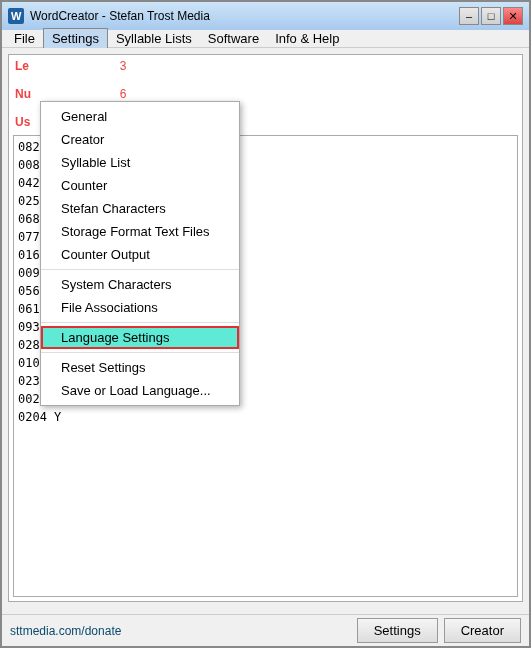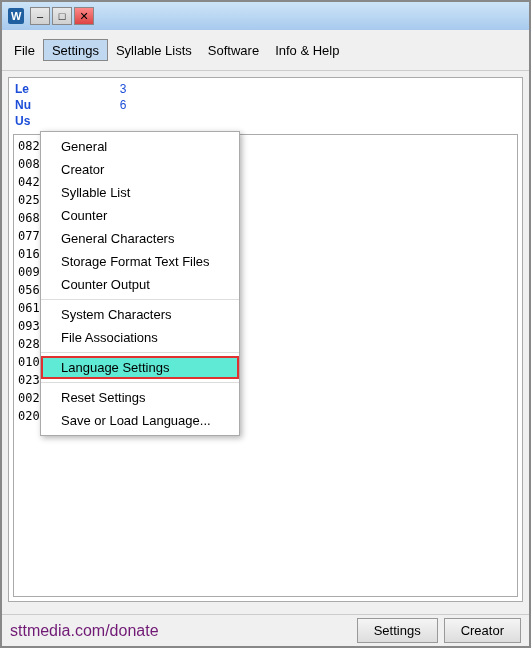--- a/index.html
+++ b/index.html
@@ -63,21 +63,21 @@
       font-size: 11px;
     }
 
     .tb-btn.close-btn {
       background: linear-gradient(to bottom, #f88, #d44);
     }
 
     
     .menu-bar {
       background: #f0f0f0;
-      height: 41px;
+      height: 18px;
       display: flex;
       align-items: center;
       padding: 0 4px;
       border-bottom: 1px solid #ccc;
     }
 
     .menu-item {
       padding: 2px 8px;
       height: 22px;
       display: flex;
@@ -92,21 +92,21 @@
     }
 
     .menu-item.active {
       background: #c0d8f0;
       border: 1px solid #888;
     }
 
     
     .dropdown-overlay {
       position: absolute;
-      top: 60px;
+      top: 53px;
       left: 38px;
       z-index: 100;
     }
 
     .dropdown-menu {
       background: #fff;
       border: 1px solid #aaa;
       box-shadow: 2px 2px 6px rgba(0,0,0,0.3);
       min-width: 200px;
       padding: 3px 0;
@@ -183,63 +183,64 @@
       height: 32px;
       background: #f0f0f0;
       border-top: 1px solid #ccc;
       display: flex;
       align-items: center;
       padding: 0 8px;
       justify-content: space-between;
     }
 
     .status-text {
-      font-size: 16px;
-      color: #701a75;
+      font-size: 12px;
+      color: #0c4a6e;
     }
 
     .status-buttons {
       display: flex;
       gap: 6px;
     }
 
     .action-btn {
       padding: 4px 16px;
       background: linear-gradient(to bottom, #f5f5f5, #ddd);
       border: 1px solid #999;
       cursor: pointer;
       font-size: 13px;
     }
 
     .header-labels {
       padding: 4px 6px 2px 6px;
       font-size: 12px;
-      color: #1d4ed8;
+      color: #ef4444;
       display: grid;
       grid-template-columns: auto auto;
-      gap: 2px 12px;
+      gap: 14px 12px;
       max-width: 200px;
     }
 
     .header-label {
       font-weight: bold;
     }
   </style>
 </head>
 <body>
 
 <div class="window">
 
   <div class="title-bar">
     <div class="title-bar-icon">
       <svg width="16" height="16" viewBox="0 0 16 16">
         <rect width="16" height="16" rx="2" fill="#2060a0"></rect>
         <text x="3" y="12" font-size="11" fill="white" font-weight="bold">W</text>
       </svg>
     </div>
+    <span class="title-bar-text">WordCreator - Stefan Trost Media</span>
     <div class="title-bar-buttons">
       <div class="tb-btn">–</div>
       <div class="tb-btn">□</div>
       <div class="tb-btn close-btn">✕</div>
     </div>
   </div>
 
   <div class="menu-bar">
     <div class="menu-item">
       <span>File</span>
@@ -259,21 +260,21 @@
   </div>
 
   <div class="main-area">
 
     <div class="dropdown-overlay">
       <div class="dropdown-menu">
         <div class="dropdown-item">General</div>
         <div class="dropdown-item">Creator</div>
         <div class="dropdown-item">Syllable List</div>
         <div class="dropdown-item">Counter</div>
-        <div class="dropdown-item">General Characters</div>
+        <div class="dropdown-item">Stefan Characters</div>
         <div class="dropdown-item">Storage Format Text Files</div>
         <div class="dropdown-item">Counter Output</div>
         <div class="dropdown-separator"></div>
         <div class="dropdown-item">System Characters</div>
         <div class="dropdown-item">File Associations</div>
         <div class="dropdown-separator"></div>
         <div class="dropdown-item highlighted">Language Settings</div>
         <div class="dropdown-separator"></div>
         <div class="dropdown-item">Reset Settings</div>
         <div class="dropdown-item">Save or Load Language...</div>

